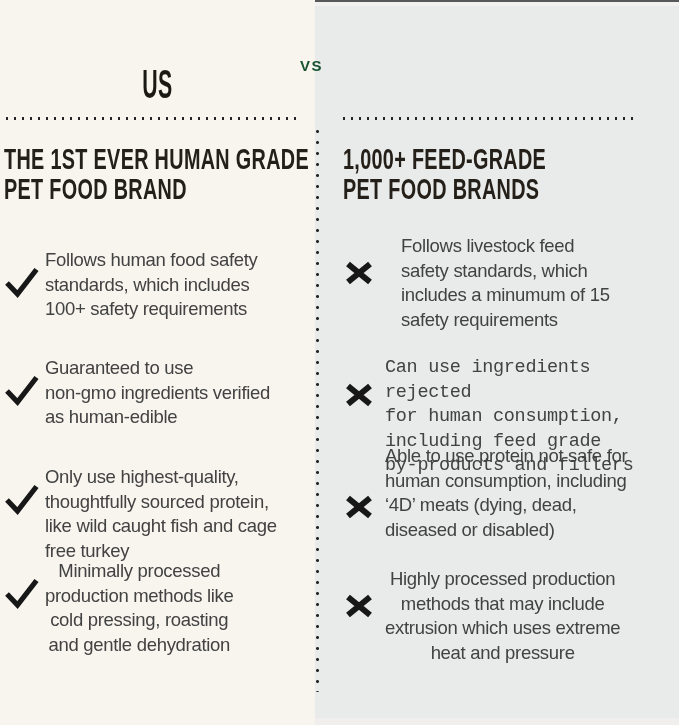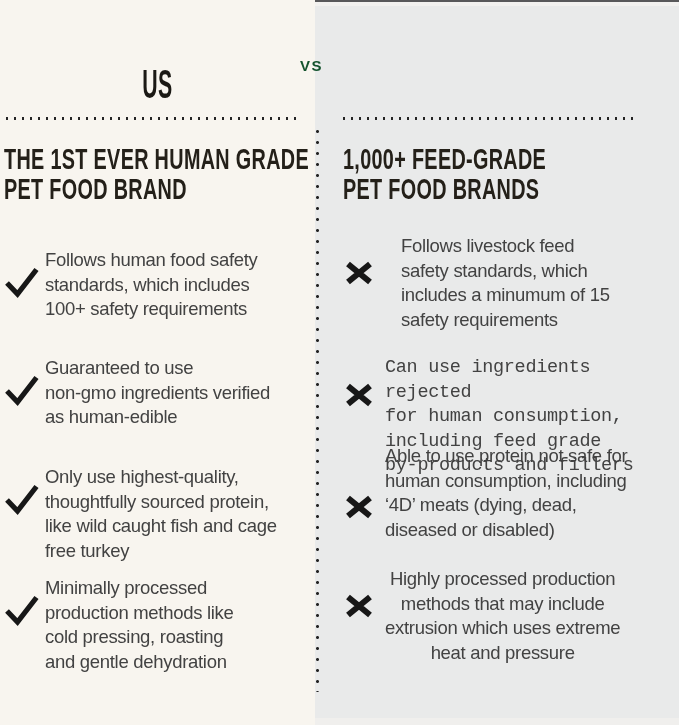--- a/index.html
+++ b/index.html
@@ -109,21 +109,21 @@
     line-height: 24.5px;
     letter-spacing: -0.3px;
     color: #424242;
     white-space: pre-line;
   }
   .items-left .item { left: 5px; width: 306px; }
   .items-right .item { left: 345px; width: 325px; }
   .item-l1 { top: 248px; }
   .item-l2 { top: 356px; }
   .item-l3 { top: 444px; margin-top: 21px; }
-  .item-l4 { top: 576px; }
+  .item-l4 { top: 559px; text-align: center; }
   .item-r1 { top: 234px; gap: 16px; }
   .item-r2 { top: 356px; font-family: Liberation Mono, monospace; }
   .item-r3 { top: 444px; align-items: center; }
   .item-r4 { top: 567px; text-align: center; }
   svg { display: block; }
 </style>
 </head>
 <body>
 
 <div class="canvas">

